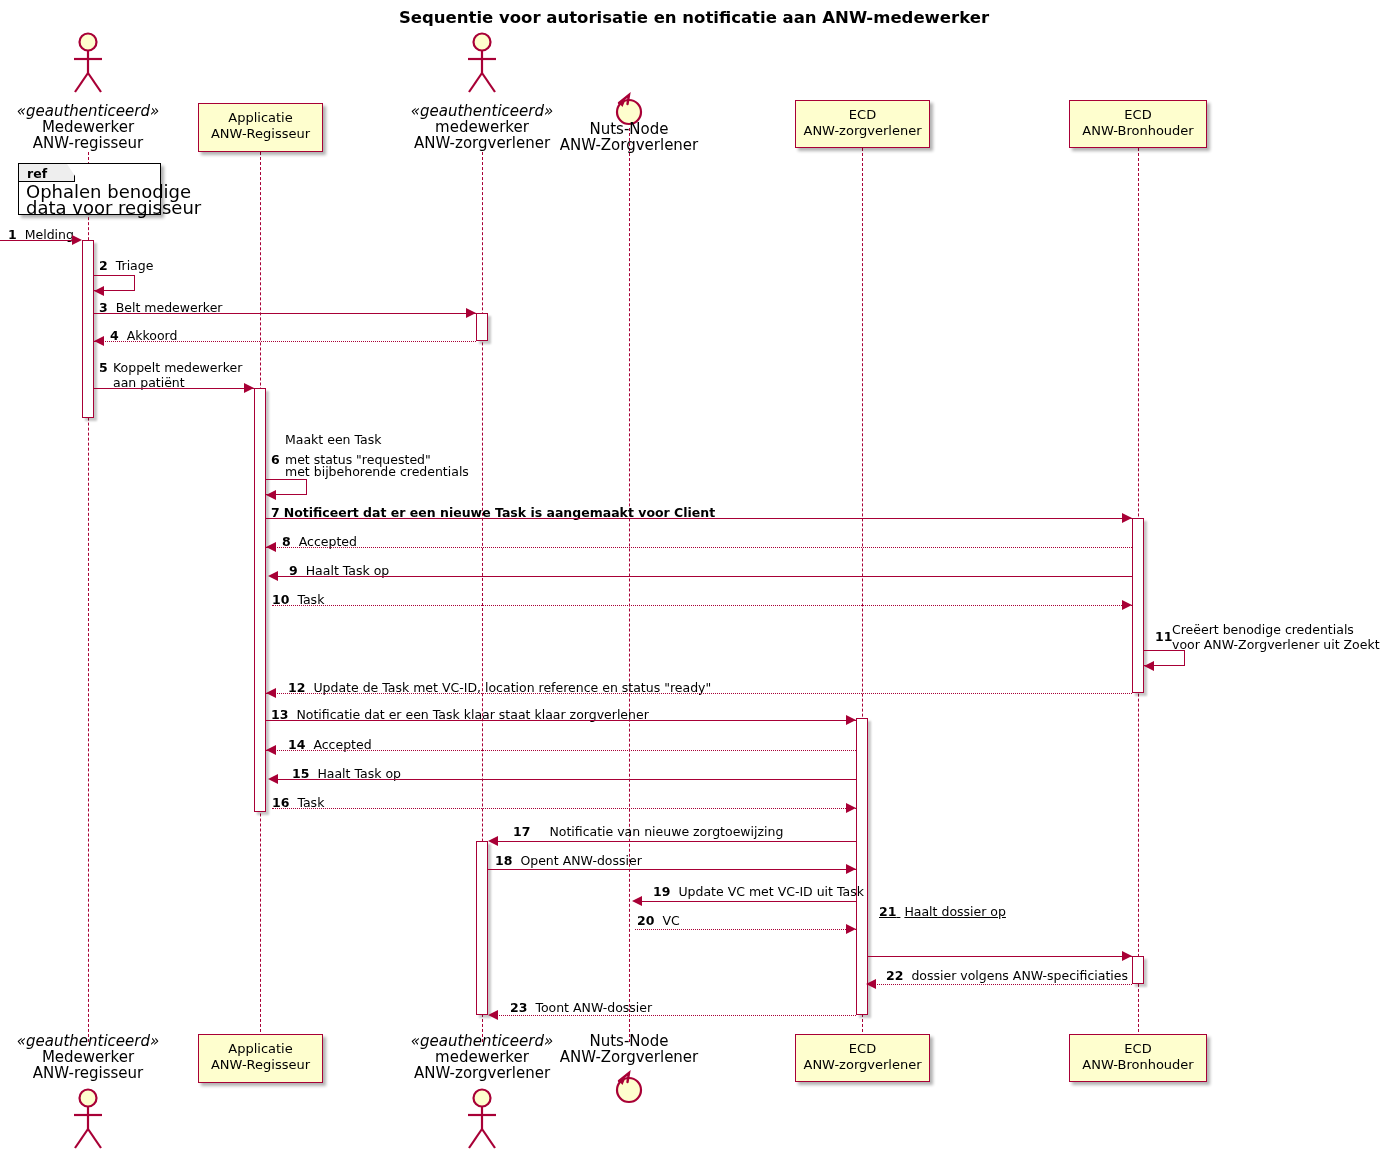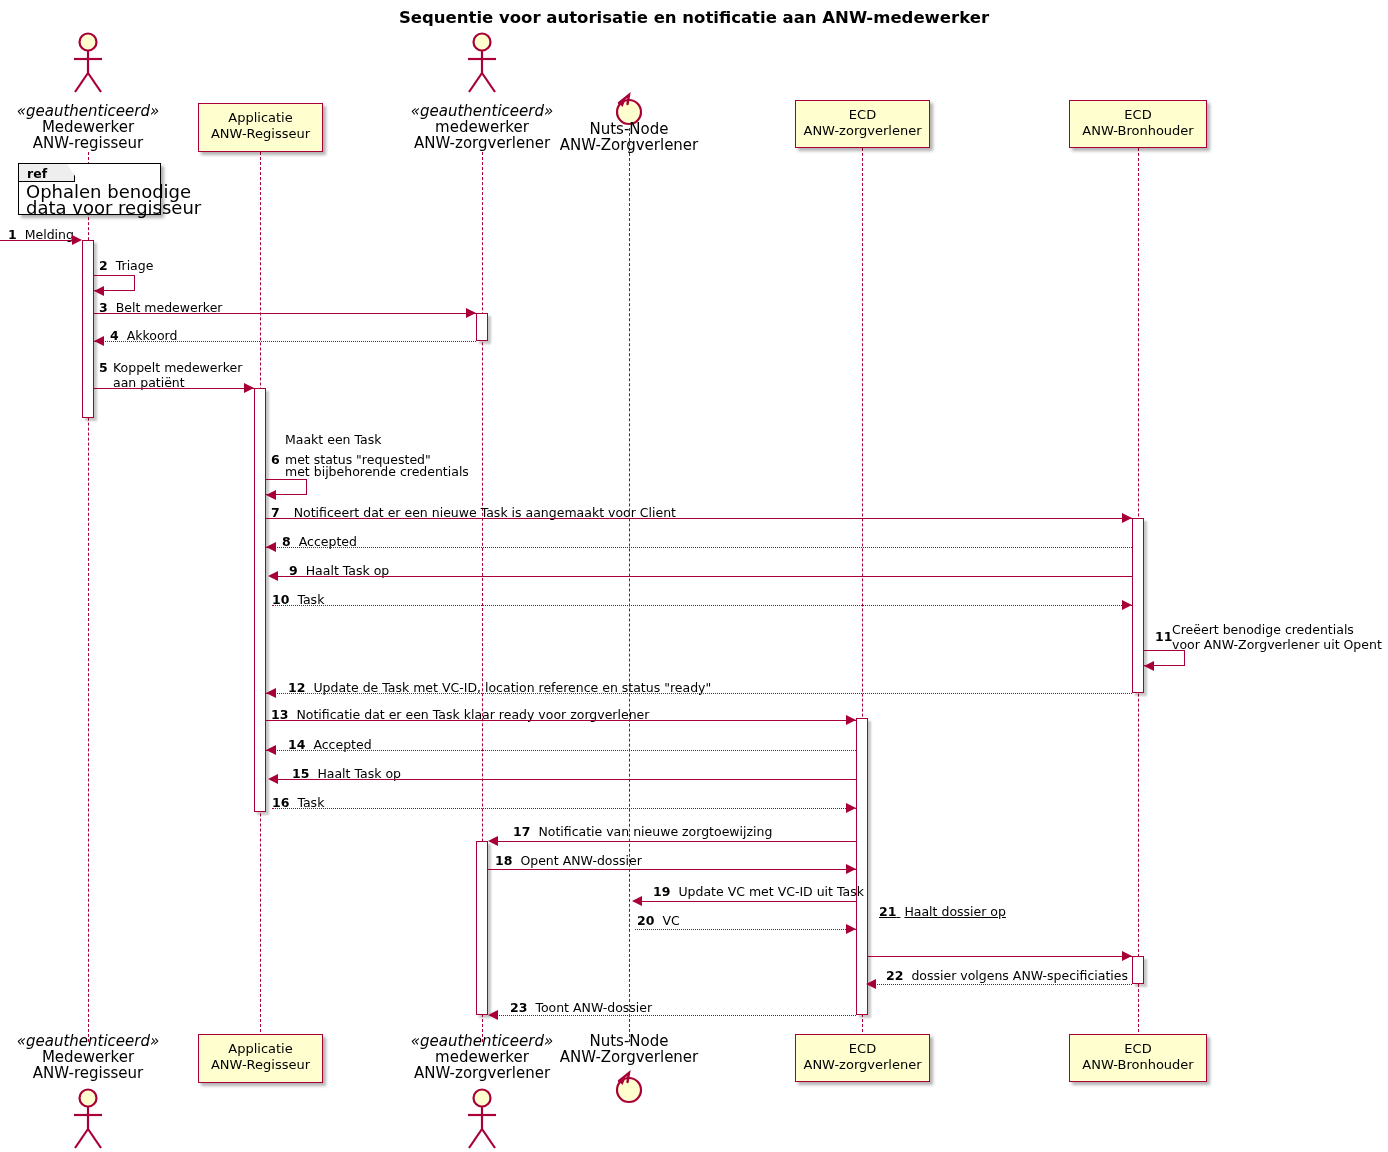--- a/index.html
+++ b/index.html
@@ -288,21 +288,21 @@
     <b>6</b>
   </div>
   <div class="msg-label" style="left:285px; top:432px;">Maakt een Task</div>
   <div class="msg-label" style="left:285px; top:452px;">met status "requested"</div>
   <div class="msg-label" style="left:285px; top:464px;">met bijbehorende credentials</div>
   <div class="selfloop" style="left:266px; top:479px; width:41px; height:16px;"></div>
   <div class="arrowhead arrow-left" style="left:266px; top:490px;"></div>
 
   <div class="msg-label" style="left:271px; top:505px;">
     <b>7</b>
-    <span style="margin-left: 10px;">Notificeert dat er een nieuwe Task is aangemaakt voor Client</span>
+    <span style="margin-left: 0; font-weight: bold;">Notificeert dat er een nieuwe Task is aangemaakt voor Client</span>
   </div>
   <div class="msg-line solid" style="left:266px; top:518px; width:866px;"></div>
   <div class="arrowhead arrow-right" style="left:1122px; top:513px;"></div>
 
   <div class="msg-label" style="left:282px; top:534px;">
     <b>8</b>
     <span style="margin-left: 4px;">Accepted</span>
   </div>
   <div class="msg-line dotted" style="left:266px; top:547px; width:866px;"></div>
   <div class="arrowhead arrow-left" style="left:266px; top:542px;"></div>
@@ -318,34 +318,34 @@
     <b>10</b>
     <span style="margin-left: 4px;">Task</span>
   </div>
   <div class="msg-line dotted" style="left:272px; top:605px; width:860px;"></div>
   <div class="arrowhead arrow-right" style="left:1122px; top:600px;"></div>
 
   <div class="msg-label" style="left:1155px; top:629px;">
     <b>11</b>
   </div>
   <div class="msg-label" style="left:1172px; top:622px;">Creëert benodige credentials</div>
-  <div class="msg-label" style="left:1172px; top:637px;">voor ANW-Zorgverlener uit Opent</div>
+  <div class="msg-label" style="left:1172px; top:637px;">voor ANW-Zorgverlener uit Zoekt</div>
   <div class="selfloop" style="left:1144px; top:650px; width:41px; height:16px;"></div>
   <div class="arrowhead arrow-left" style="left:1144px; top:661px;"></div>
 
   <div class="msg-label" style="left:288px; top:680px;">
     <b>12</b>
     <span style="margin-left: 4px;">Update de Task met VC-ID, location reference en status "ready"</span>
   </div>
   <div class="msg-line dotted" style="left:266px; top:693px; width:866px;"></div>
   <div class="arrowhead arrow-left" style="left:266px; top:688px;"></div>
 
   <div class="msg-label" style="left:271px; top:707px;">
     <b>13</b>
-    <span style="margin-left: 4px;">Notificatie dat er een Task klaar ready voor zorgverlener</span>
+    <span style="margin-left: 4px;">Notificatie dat er een Task klaar staat klaar zorgverlener</span>
   </div>
   <div class="msg-line solid" style="left:266px; top:720px; width:590px;"></div>
   <div class="arrowhead arrow-right" style="left:846px; top:715px;"></div>
 
   <div class="msg-label" style="left:288px; top:737px;">
     <b>14</b>
     <span style="margin-left: 4px;">Accepted</span>
   </div>
   <div class="msg-line dotted" style="left:266px; top:750px; width:590px;"></div>
   <div class="arrowhead arrow-left" style="left:266px; top:745px;"></div>
@@ -359,21 +359,21 @@
 
   <div class="msg-label" style="left:272px; top:795px;">
     <b>16</b>
     <span style="margin-left: 4px;">Task</span>
   </div>
   <div class="msg-line dotted" style="left:272px; top:808px; width:584px;"></div>
   <div class="arrowhead arrow-right" style="left:846px; top:803px;"></div>
 
   <div class="msg-label" style="left:513px; top:824px;">
     <b>17</b>
-    <span style="margin-left: 4px;">Notificatie van nieuwe zorgtoewijzing</span>
+    <span style="margin-left: 15px;">Notificatie van nieuwe zorgtoewijzing</span>
   </div>
   <div class="msg-line solid" style="left:490px; top:841px; width:366px;"></div>
   <div class="arrowhead arrow-left" style="left:488px; top:836px;"></div>
 
   <div class="msg-label" style="left:495px; top:853px;">
     <b>18</b>
     <span style="margin-left: 4px;">Opent ANW-dossier</span>
   </div>
   <div class="msg-line solid" style="left:488px; top:869px; width:368px;"></div>
   <div class="arrowhead arrow-right" style="left:846px; top:864px;"></div>

